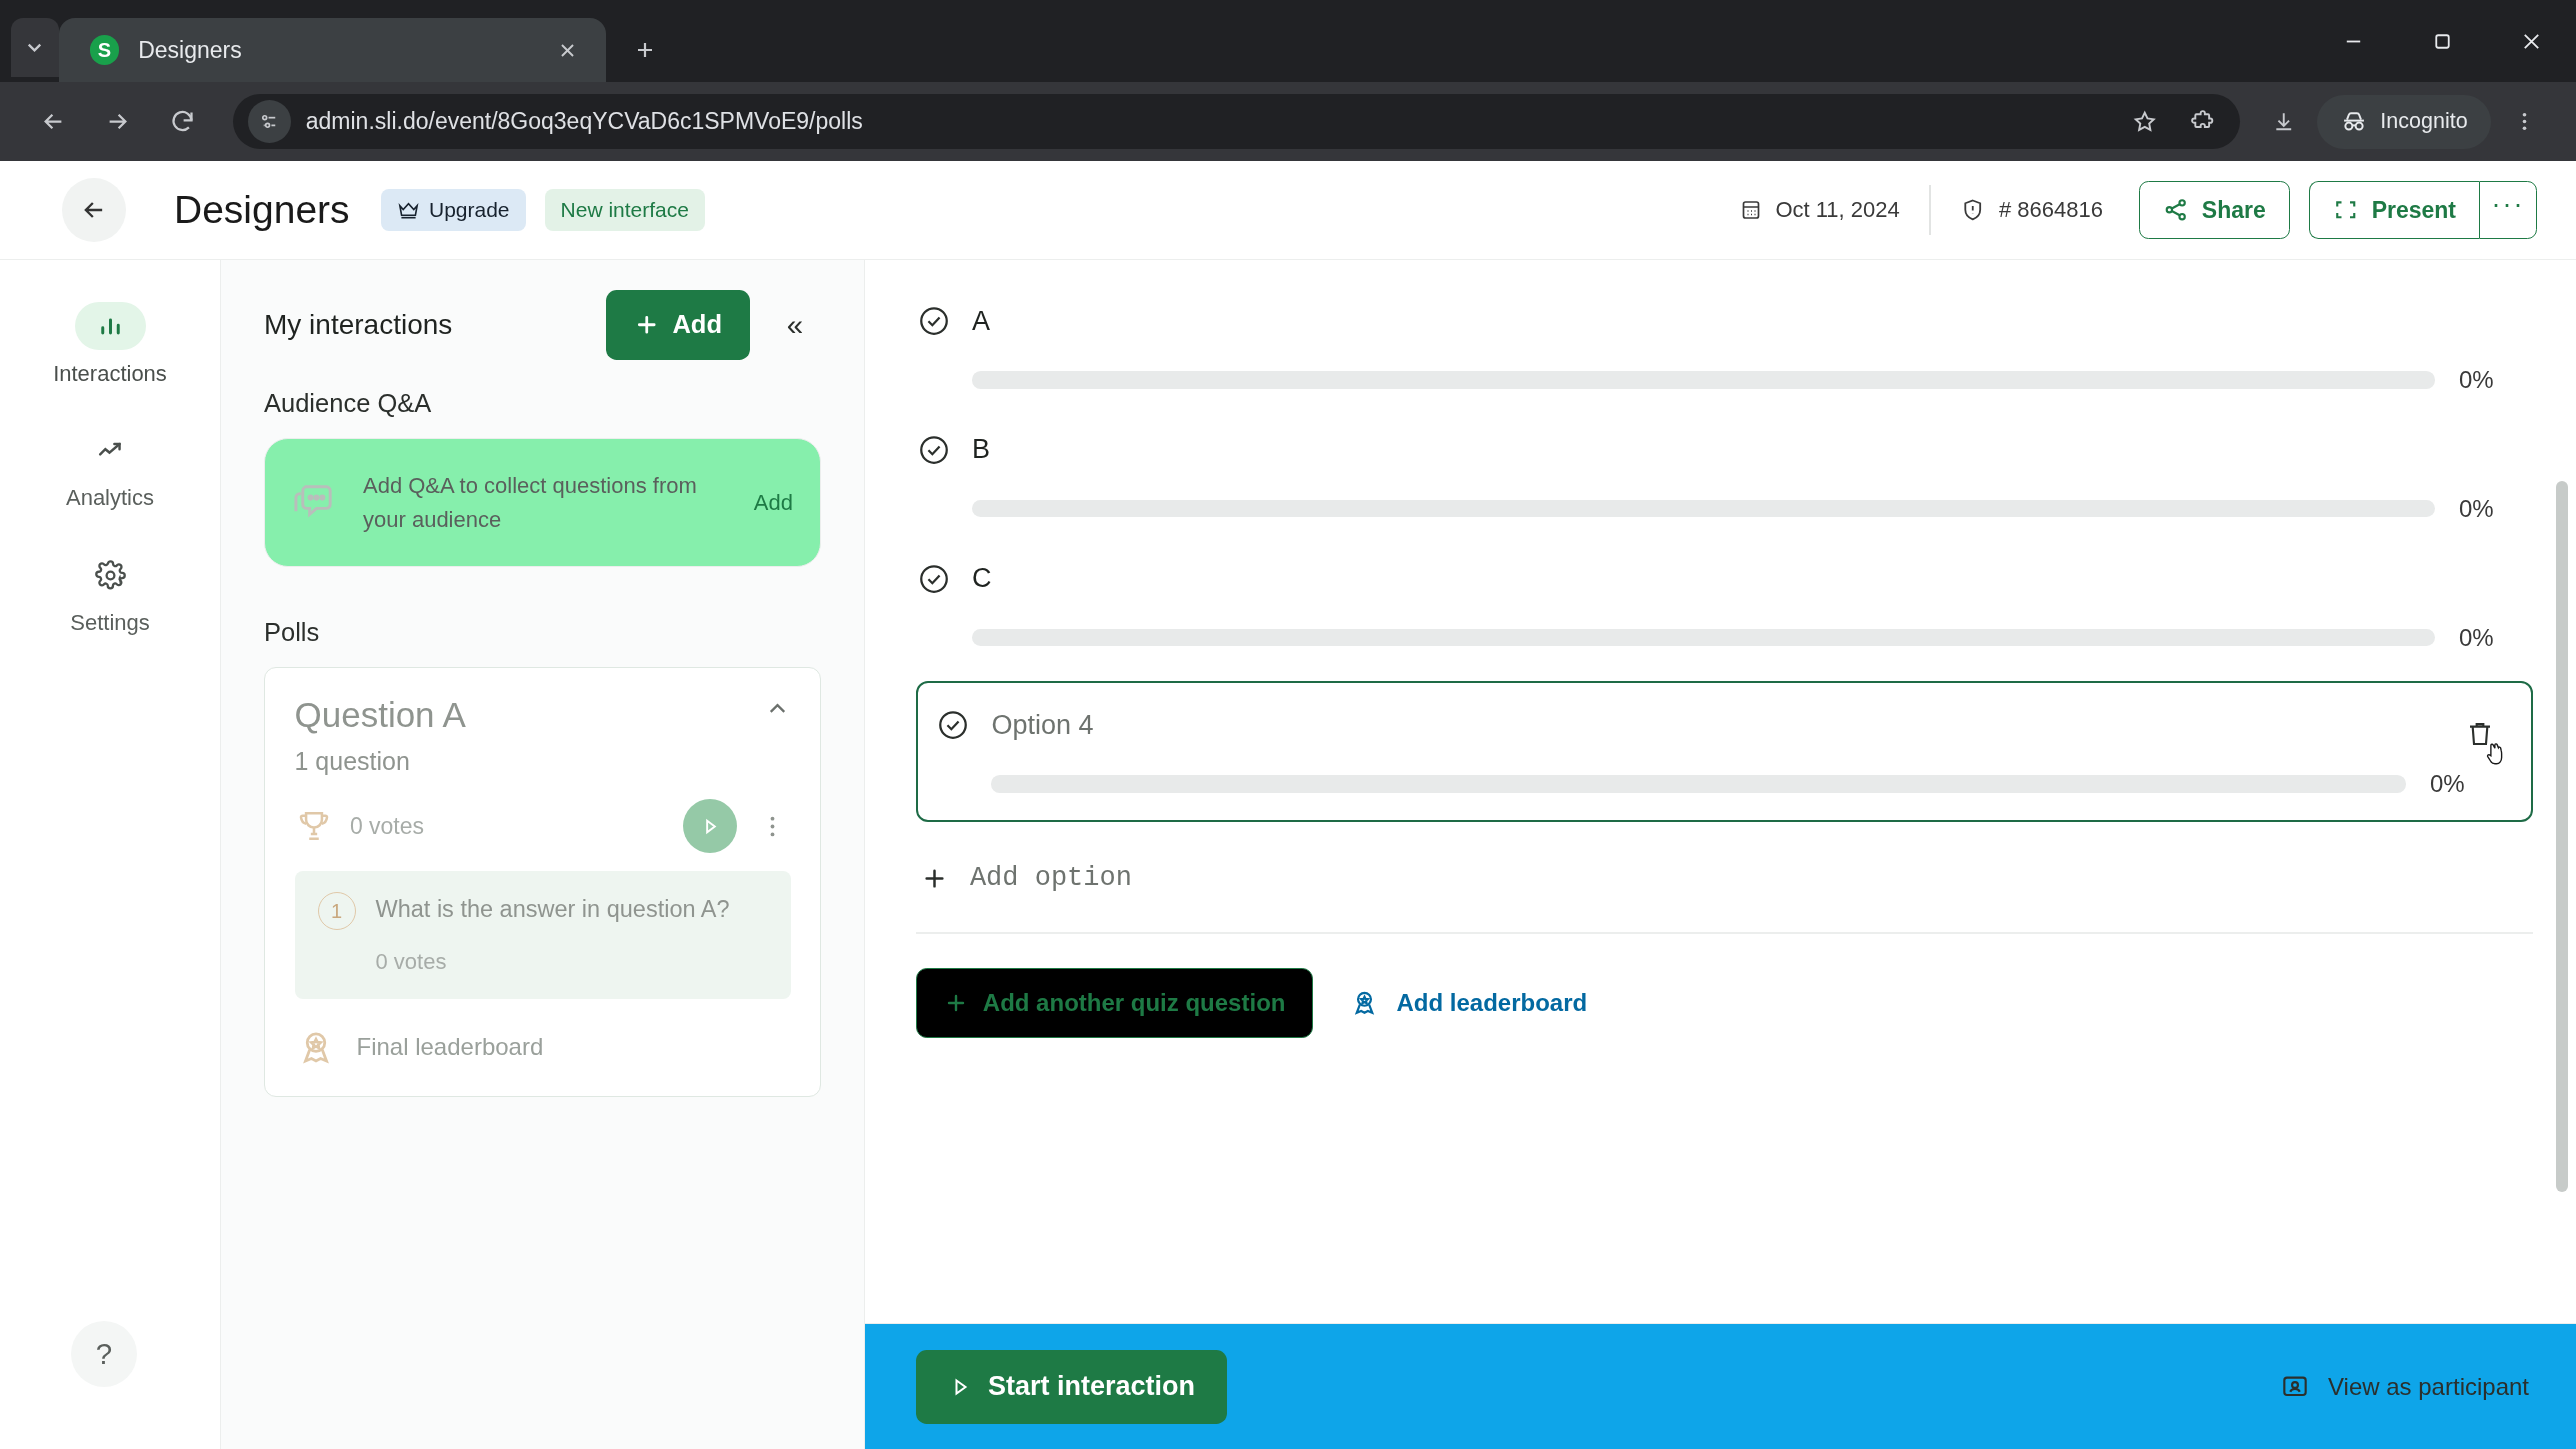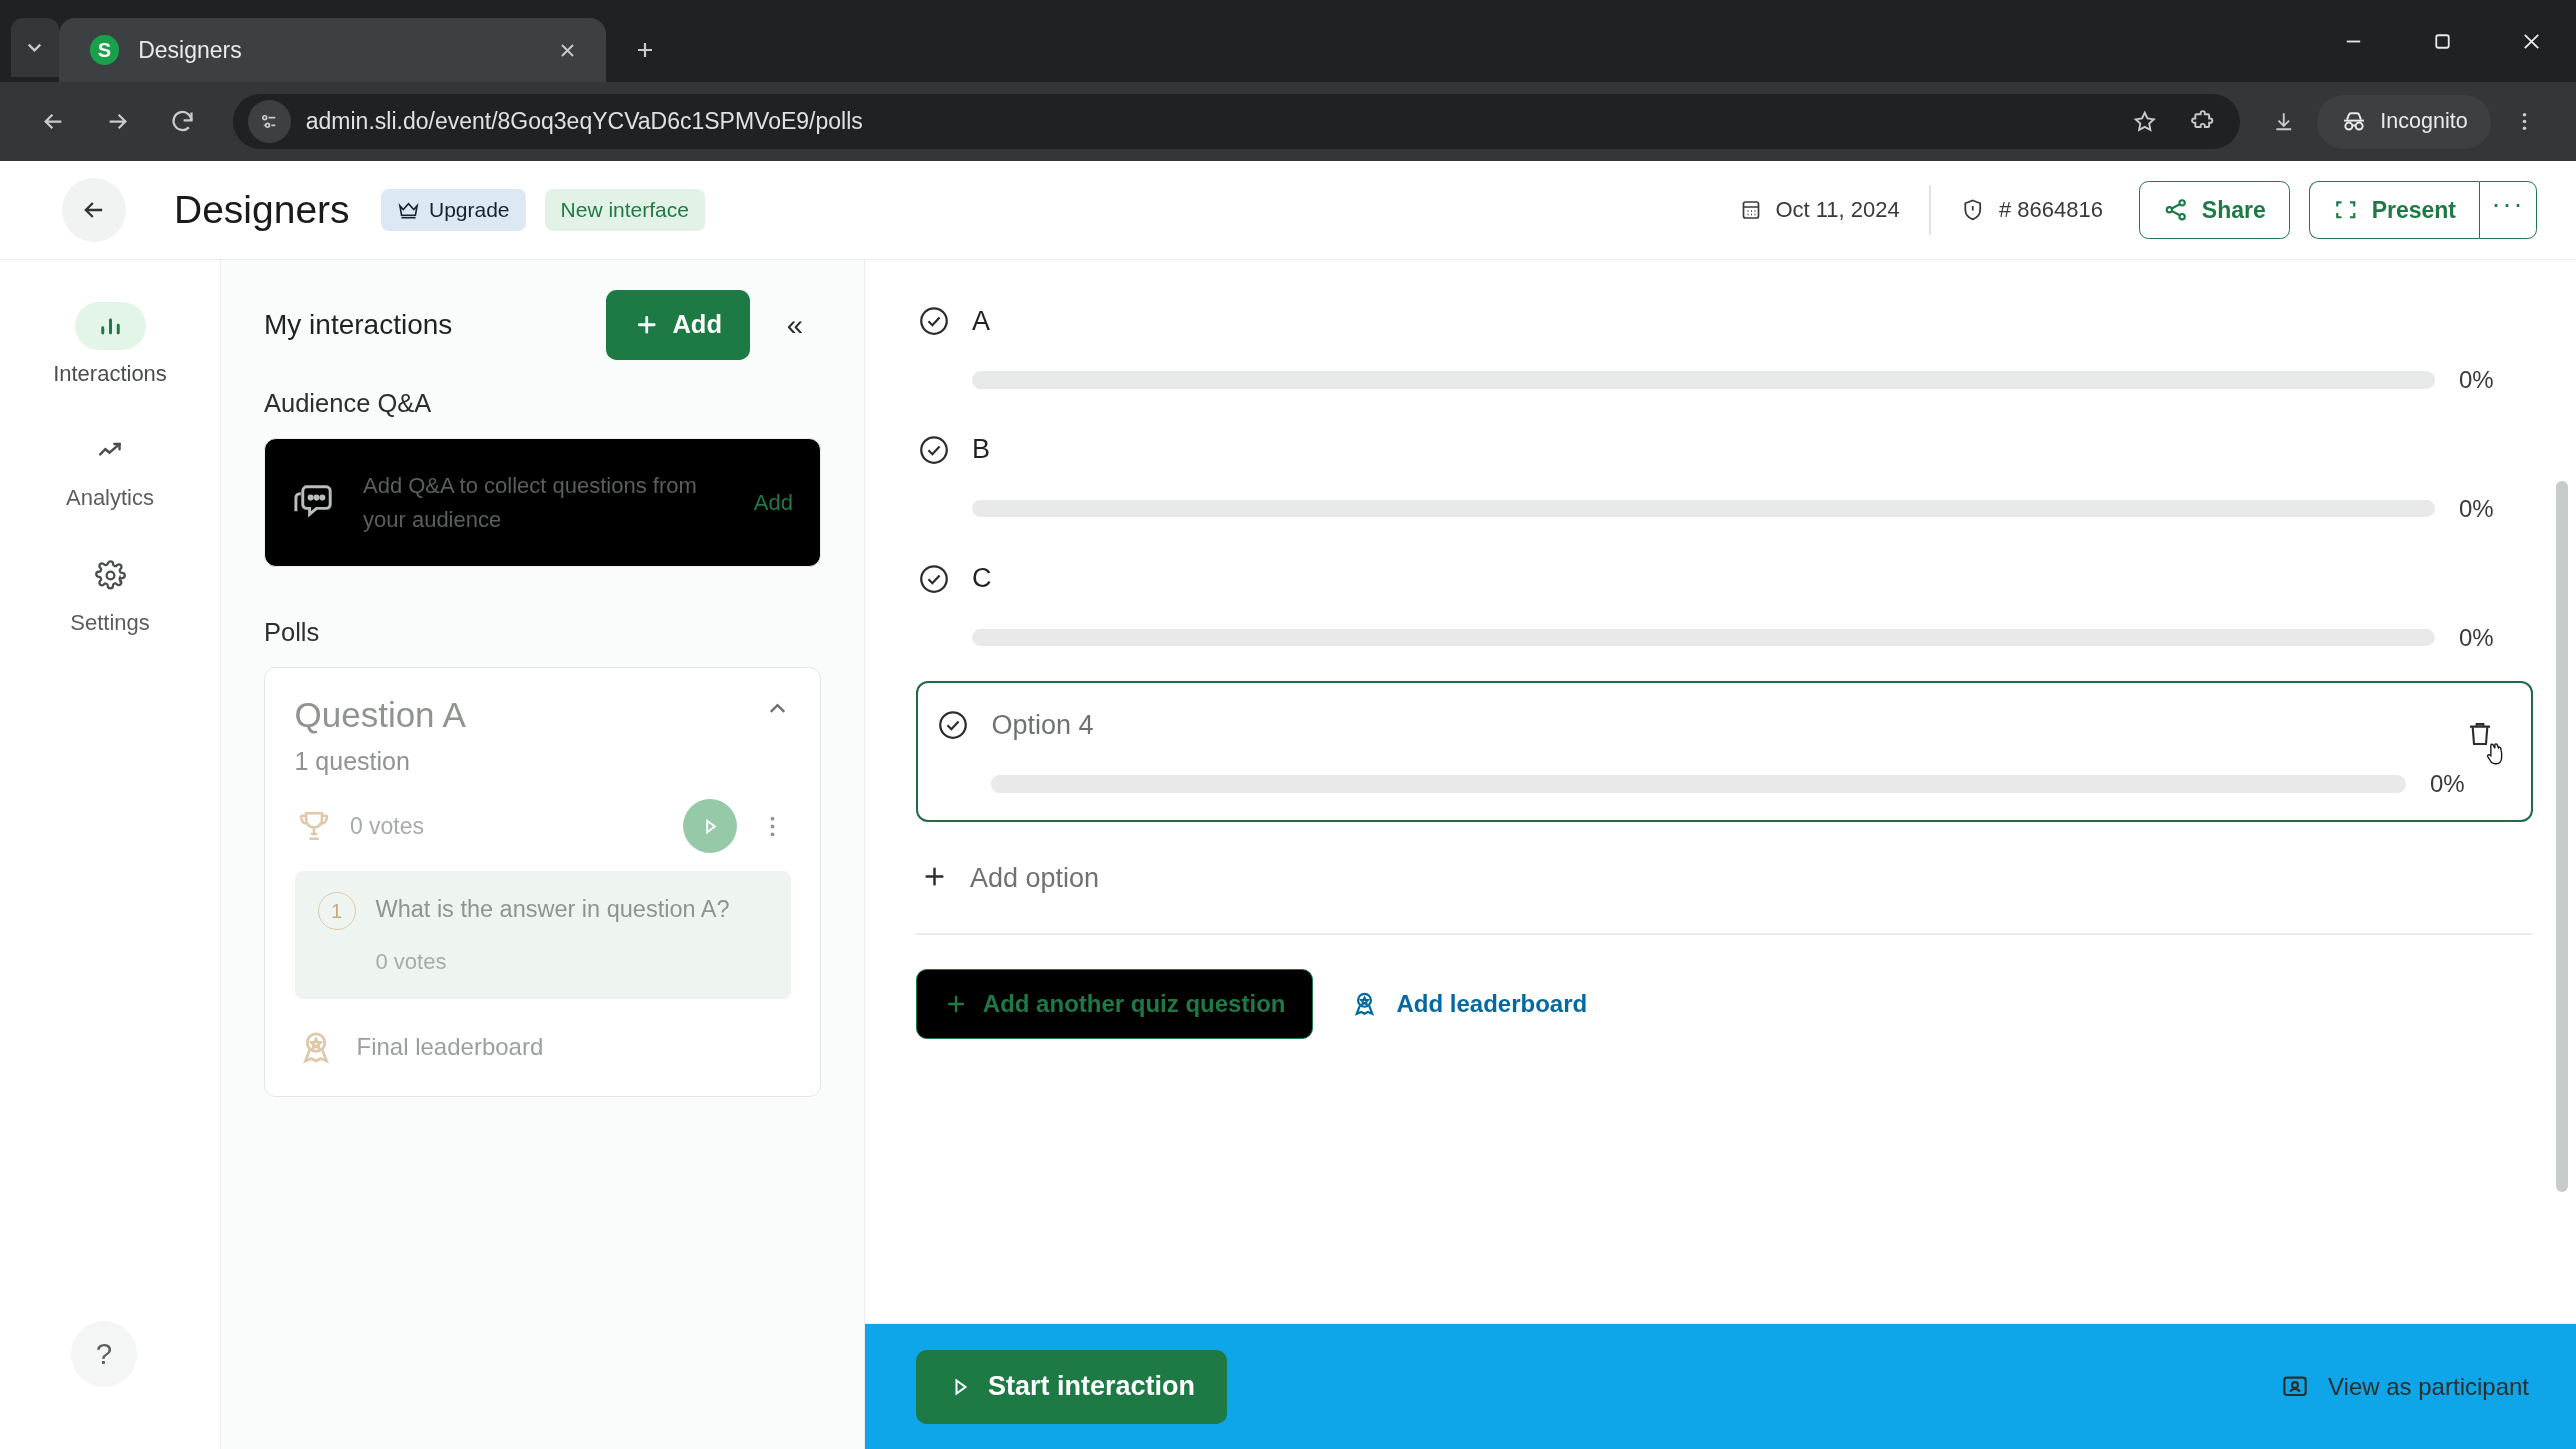--- a/index.html
+++ b/index.html
@@ -186,21 +186,21 @@
     display: flex; align-items: center; gap: 13.4px; padding: 0 28px;
   }
   .btn-add svg { width: 25.5px; height: 25.5px; }
   .collapse-btn {
     width: 52px; height: 52px; margin-left: 19px; color: #2b2f2c;
     display: flex; align-items: center; justify-content: center; font-size: 29.5px;
   }
   .lp-section { font-size: 25.5px; color: #2b2f2c; margin: 5.4px 0 20px; }
 
   .qa-card {
-    background: #000000; border: 1.3px solid #eceeed; border-radius: 12px;
+    background: #86efac; border: 1.3px solid #eceeed; border-radius: 24px;
     padding: 29.5px 27px; display: flex; align-items: center; gap: 24px; margin-bottom: 51px;
   }
   .qa-icon { width: 47px; height: 47px; flex: none; color: #b9bebb; }
   .qa-icon svg { width: 47px; height: 47px; }
   .qa-text { flex: 1; font-size: 22px; line-height: 1.55; color: #5a5f5c; }
   .qa-add { font-size: 22px; color: #1e7a45; flex: none; }
 
   .poll-card {
     background: #fff; border: 1.3px solid #dfe8e2; border-radius: 12px;
     padding: 27px 0 28px; margin-top: 6.7px;
@@ -257,22 +257,22 @@
     margin: 14.8px 0 6.7px; position: relative;
   }
   .opt-row.focused .opt-label { color: #6e736f; }
   .trash-btn {
     position: absolute; right: 35px; top: 35px; width: 32px; height: 32px; color: #2b2f2c;
   }
   .trash-btn svg { width: 32px; height: 32px; }
   .cursor-arrow { position: absolute; right: 19px; top: 58px; width: 31px; height: 35px; }
 
   .add-option {
-    display: flex; gap: 21.5px; padding: 35px 0 0 5.4px;
-    font-size: 27px; color: #6e736f;
+    display: flex; align-items: center; gap: 21.5px; padding: 35px 0 0 5.4px;
+    font-size: 27px; color: #6e736f; font-family: Liberation Mono, monospace;
   }
   .add-option svg { width: 27px; height: 27px; color: #2b2f2c; }
 
   .main-divider { height: 1.3px; background: #eceeed; margin: 39px 0 0; }
 
   .quizbar { display: flex; align-items: center; gap: 36px; padding: 34px 0 39px; }
   .btn-quiz {
     height: 70px; border: 1.7px solid #1e7a45; border-radius: 10.7px; color: #1e7a45;
     display: flex; align-items: center; gap: 14.8px; padding: 0 27px;
     font-size: 24px; font-weight: 700; background: #000000; white-space: nowrap;

